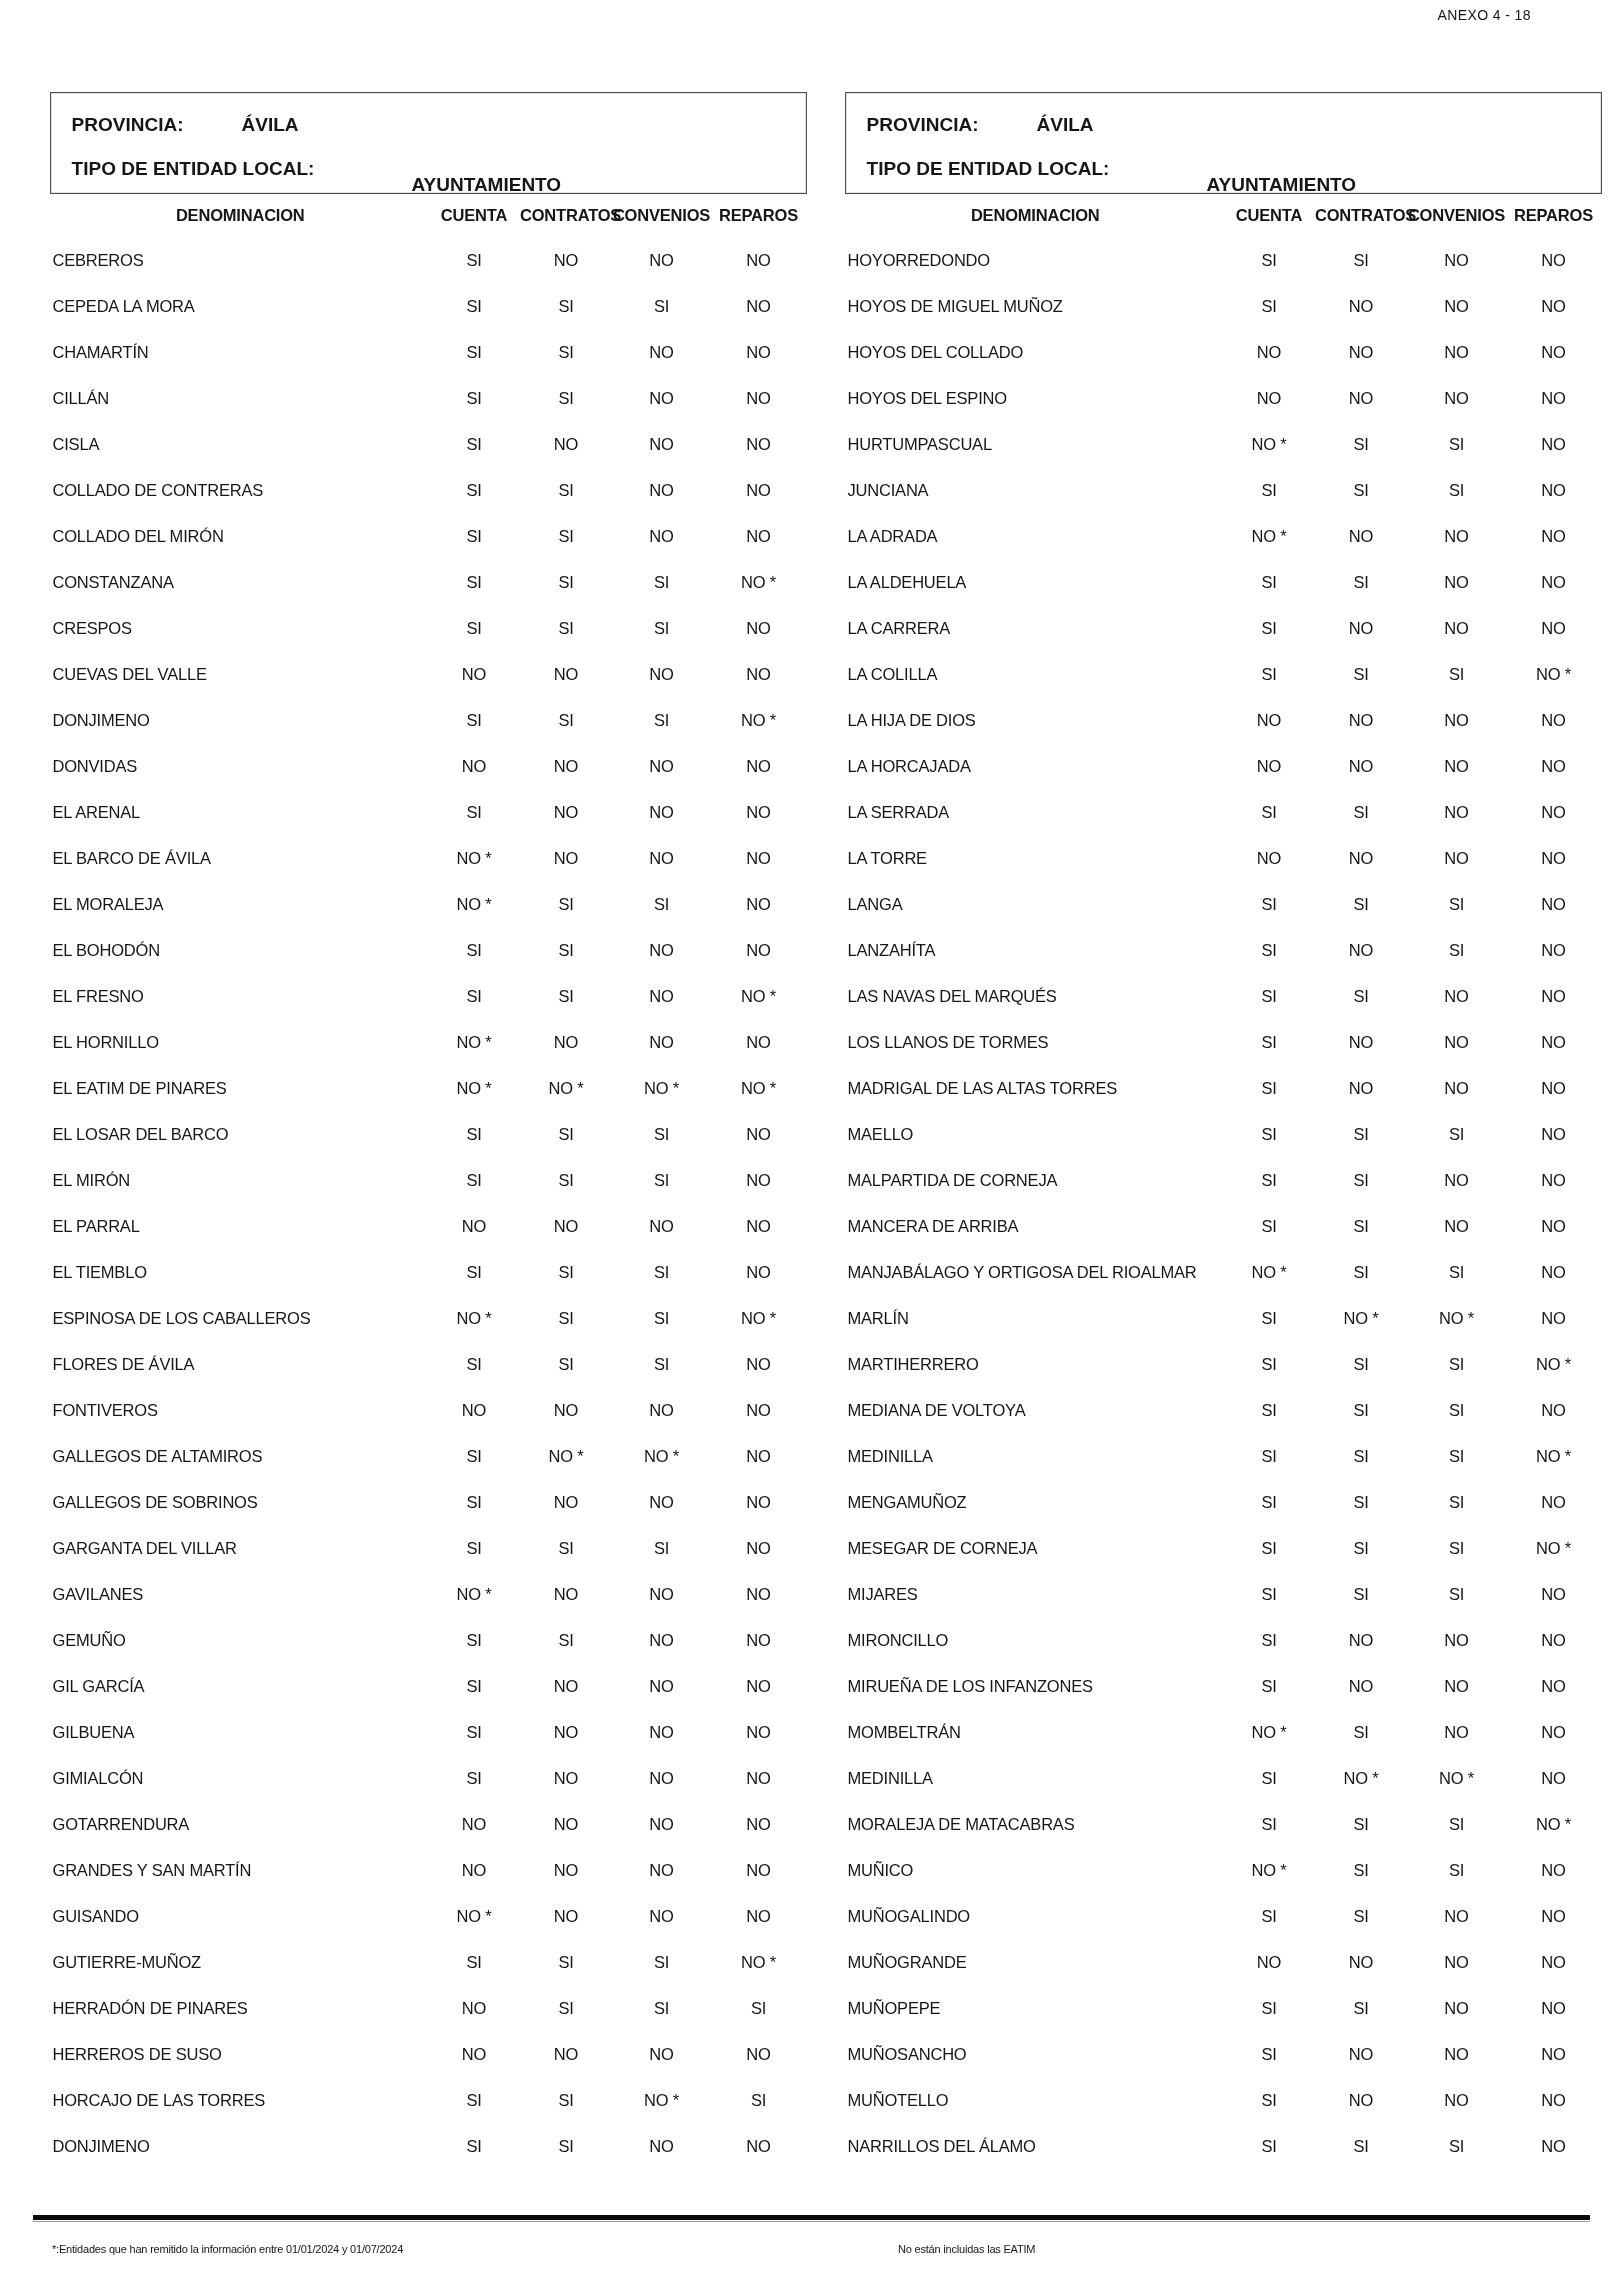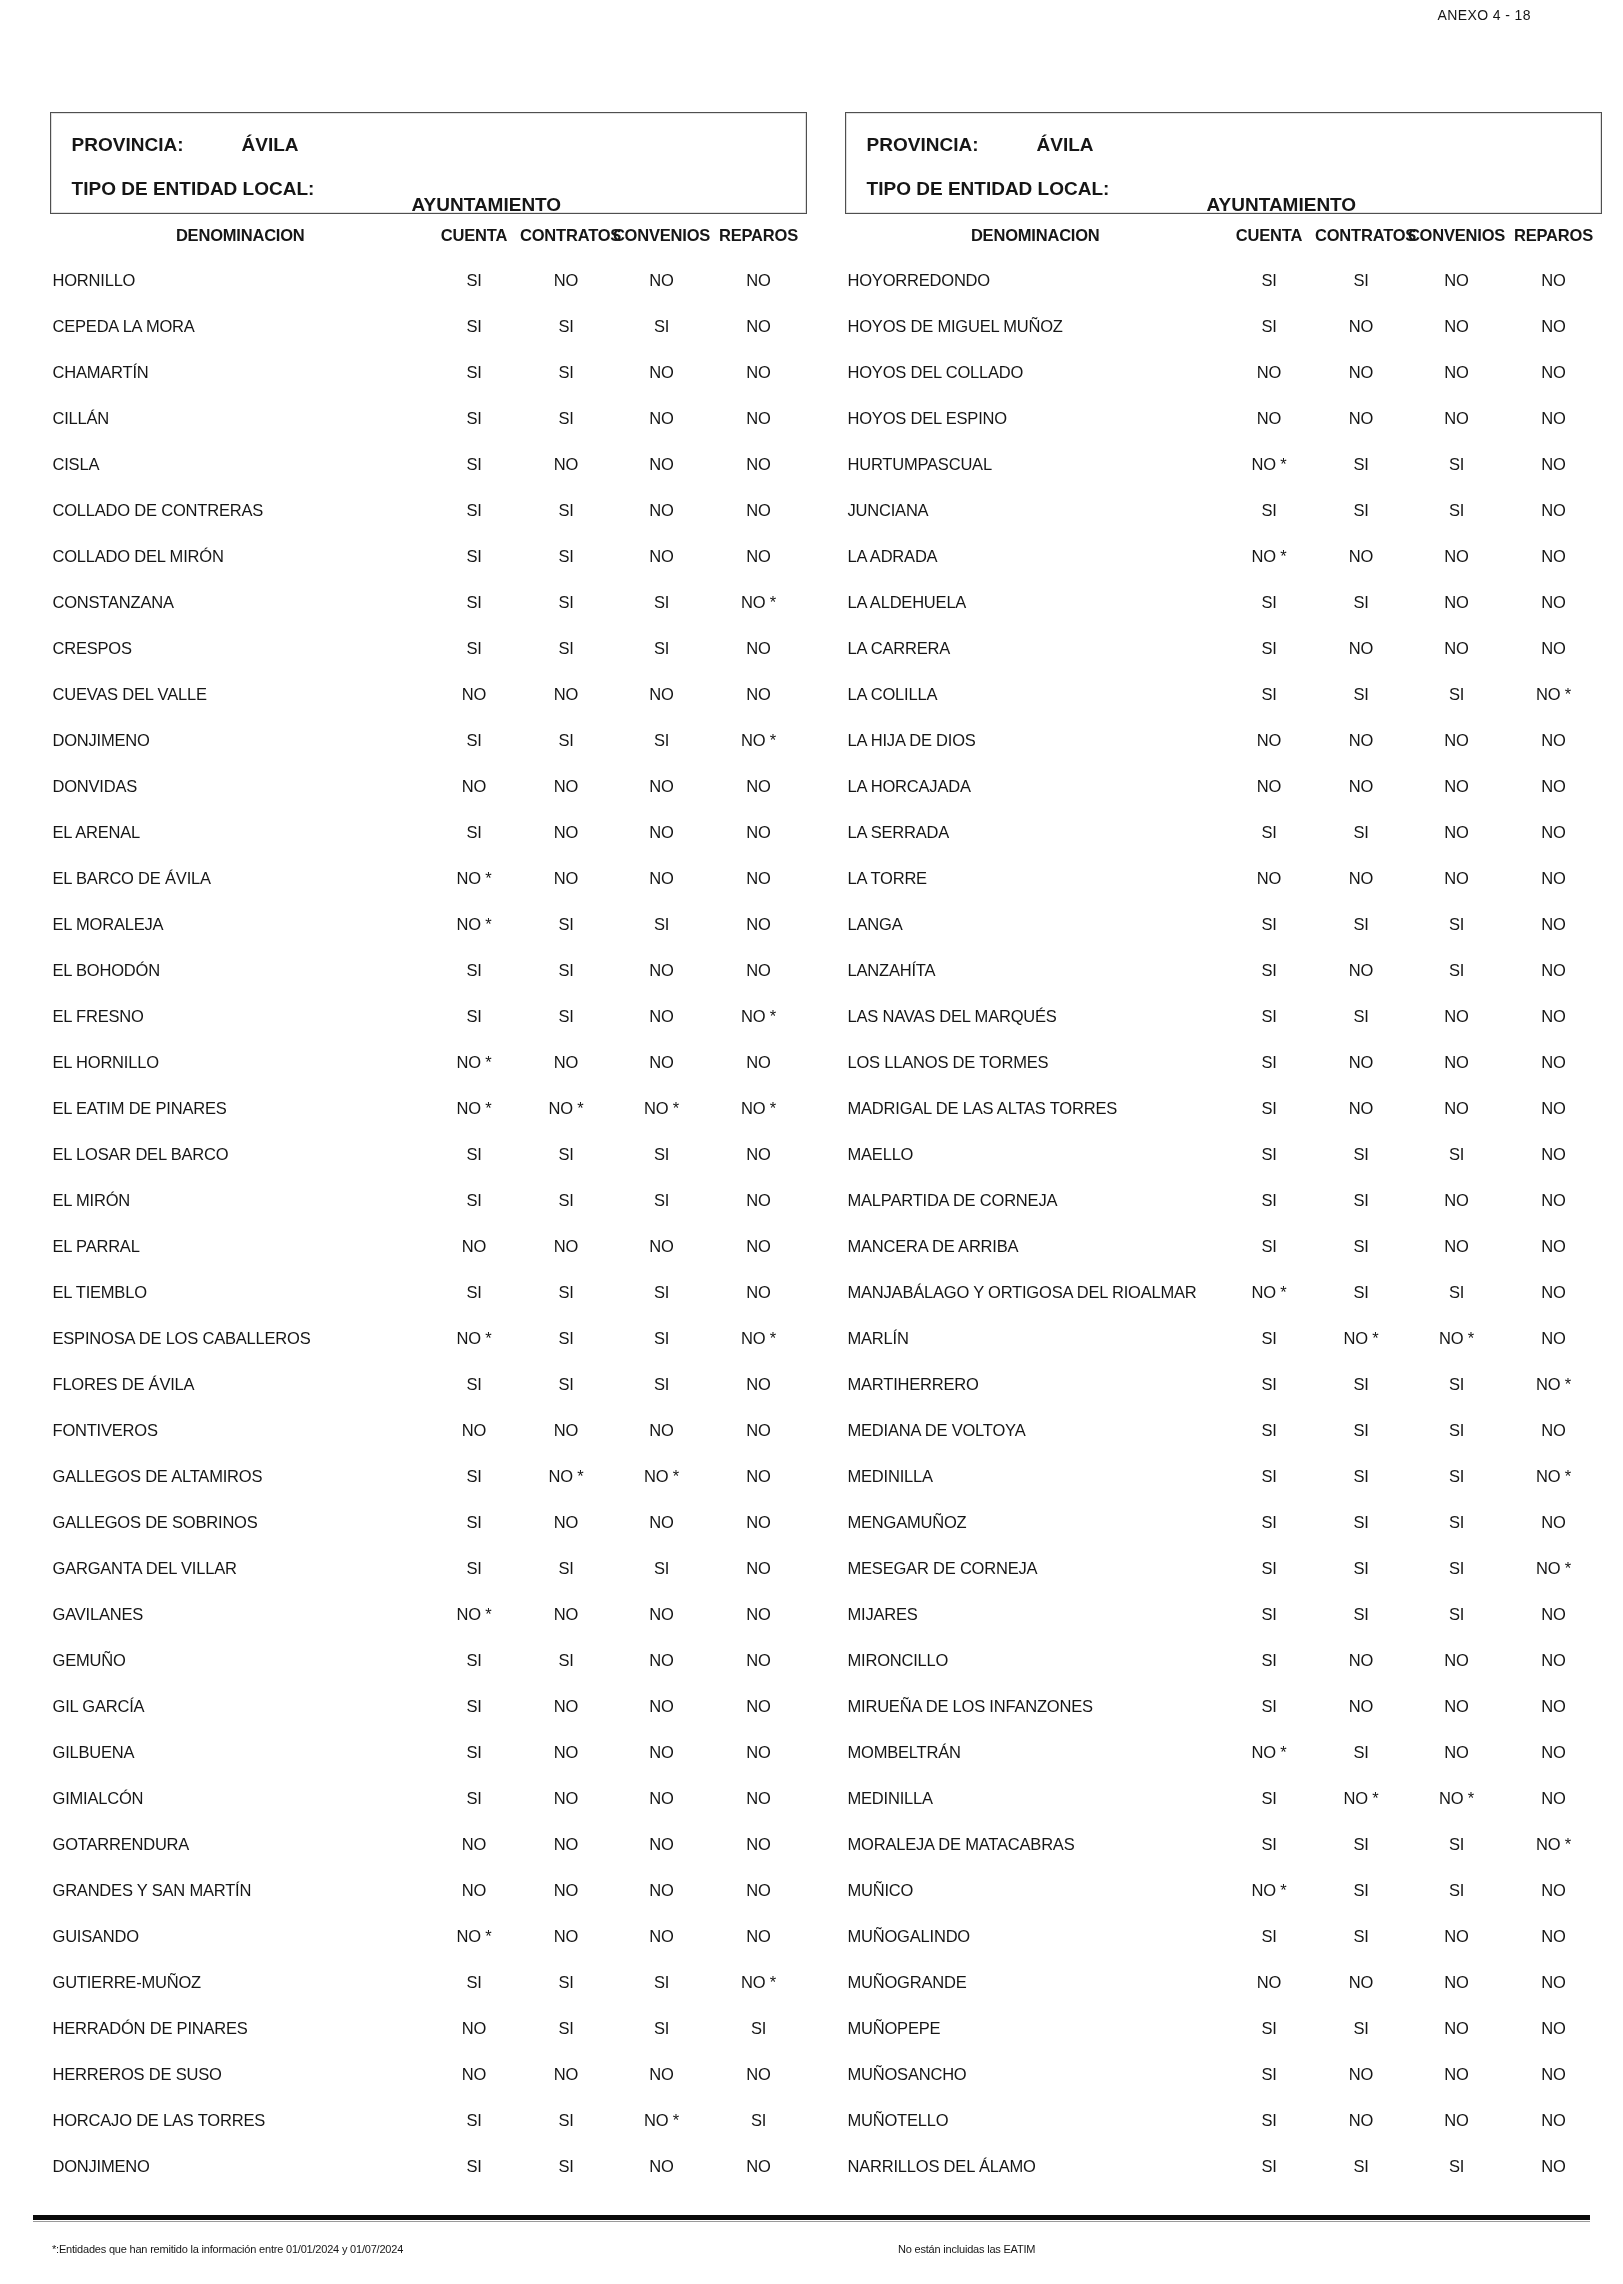--- a/index.html
+++ b/index.html
@@ -4,21 +4,21 @@
 <style>
   html,body{margin:0;padding:0;}
   body{
     width:1623px;height:2284px;position:relative;background:#ffffff;
     font-family:"Liberation Sans", sans-serif;color:#161616;
     -webkit-font-smoothing:antialiased;overflow:hidden;
   }
   .anexo{
     position:absolute;top:6.6px;right:92px;font-size:14px;letter-spacing:0.4px;
   }
-  .panel{position:absolute;top:112px;width:757px;}
+  .panel{position:absolute;top:92px;width:757px;}
   .panel.left{left:50px;}
   .panel.right{left:845px;}
   .hdr-box{
     position:relative;height:100px;border:1.6px solid #4f4f4f;background:#fff;
     box-shadow:0 0 0 0.8px #d8d8d8 inset;
   }
   .hb-row{position:absolute;left:20.6px;right:8.2px;font-weight:700;font-size:19px;white-space:nowrap;}
   .hb-row.r1{top:20.6px;}
   .hb-row.r2{top:65px;}
   .hb-label{display:inline-block;}
@@ -66,21 +66,21 @@
   </div>
   <div class="colhead">
     <div class="h-name">DENOMINACION</div>
     <div class="h-val">CUENTA</div>
     <div class="h-val">CONTRATOS</div>
     <div class="h-val">CONVENIOS</div>
     <div class="h-val">REPAROS</div>
   </div>
   <div class="rows">
       <div class="row">
-        <div class="cell name">HORNILLO</div>
+        <div class="cell name">CEBREROS</div>
         <div class="cell val">SI</div>
         <div class="cell val">NO</div>
         <div class="cell val">NO</div>
         <div class="cell val">NO</div>
       </div>
       <div class="row">
         <div class="cell name">CEPEDA LA MORA</div>
         <div class="cell val">SI</div>
         <div class="cell val">SI</div>
         <div class="cell val">SI</div>

